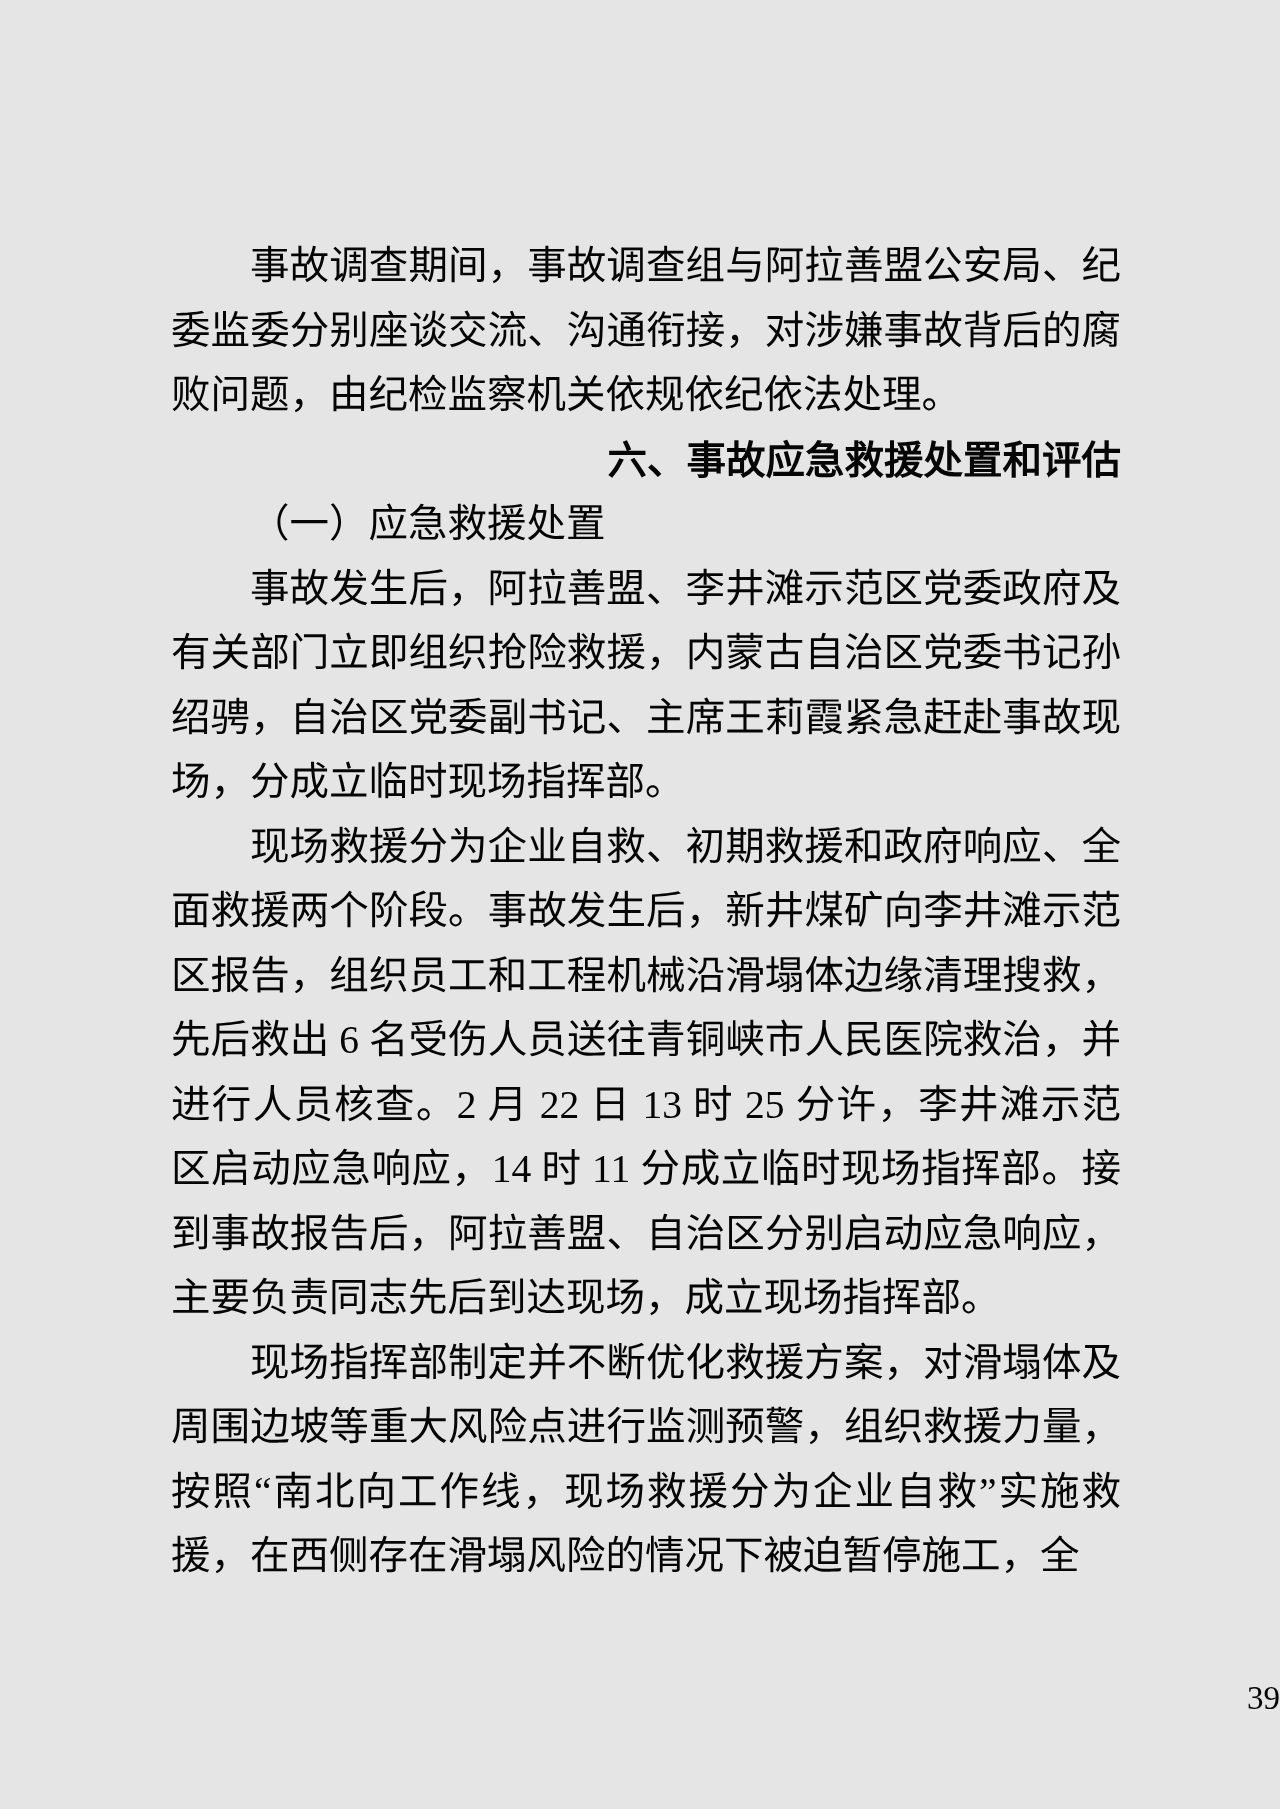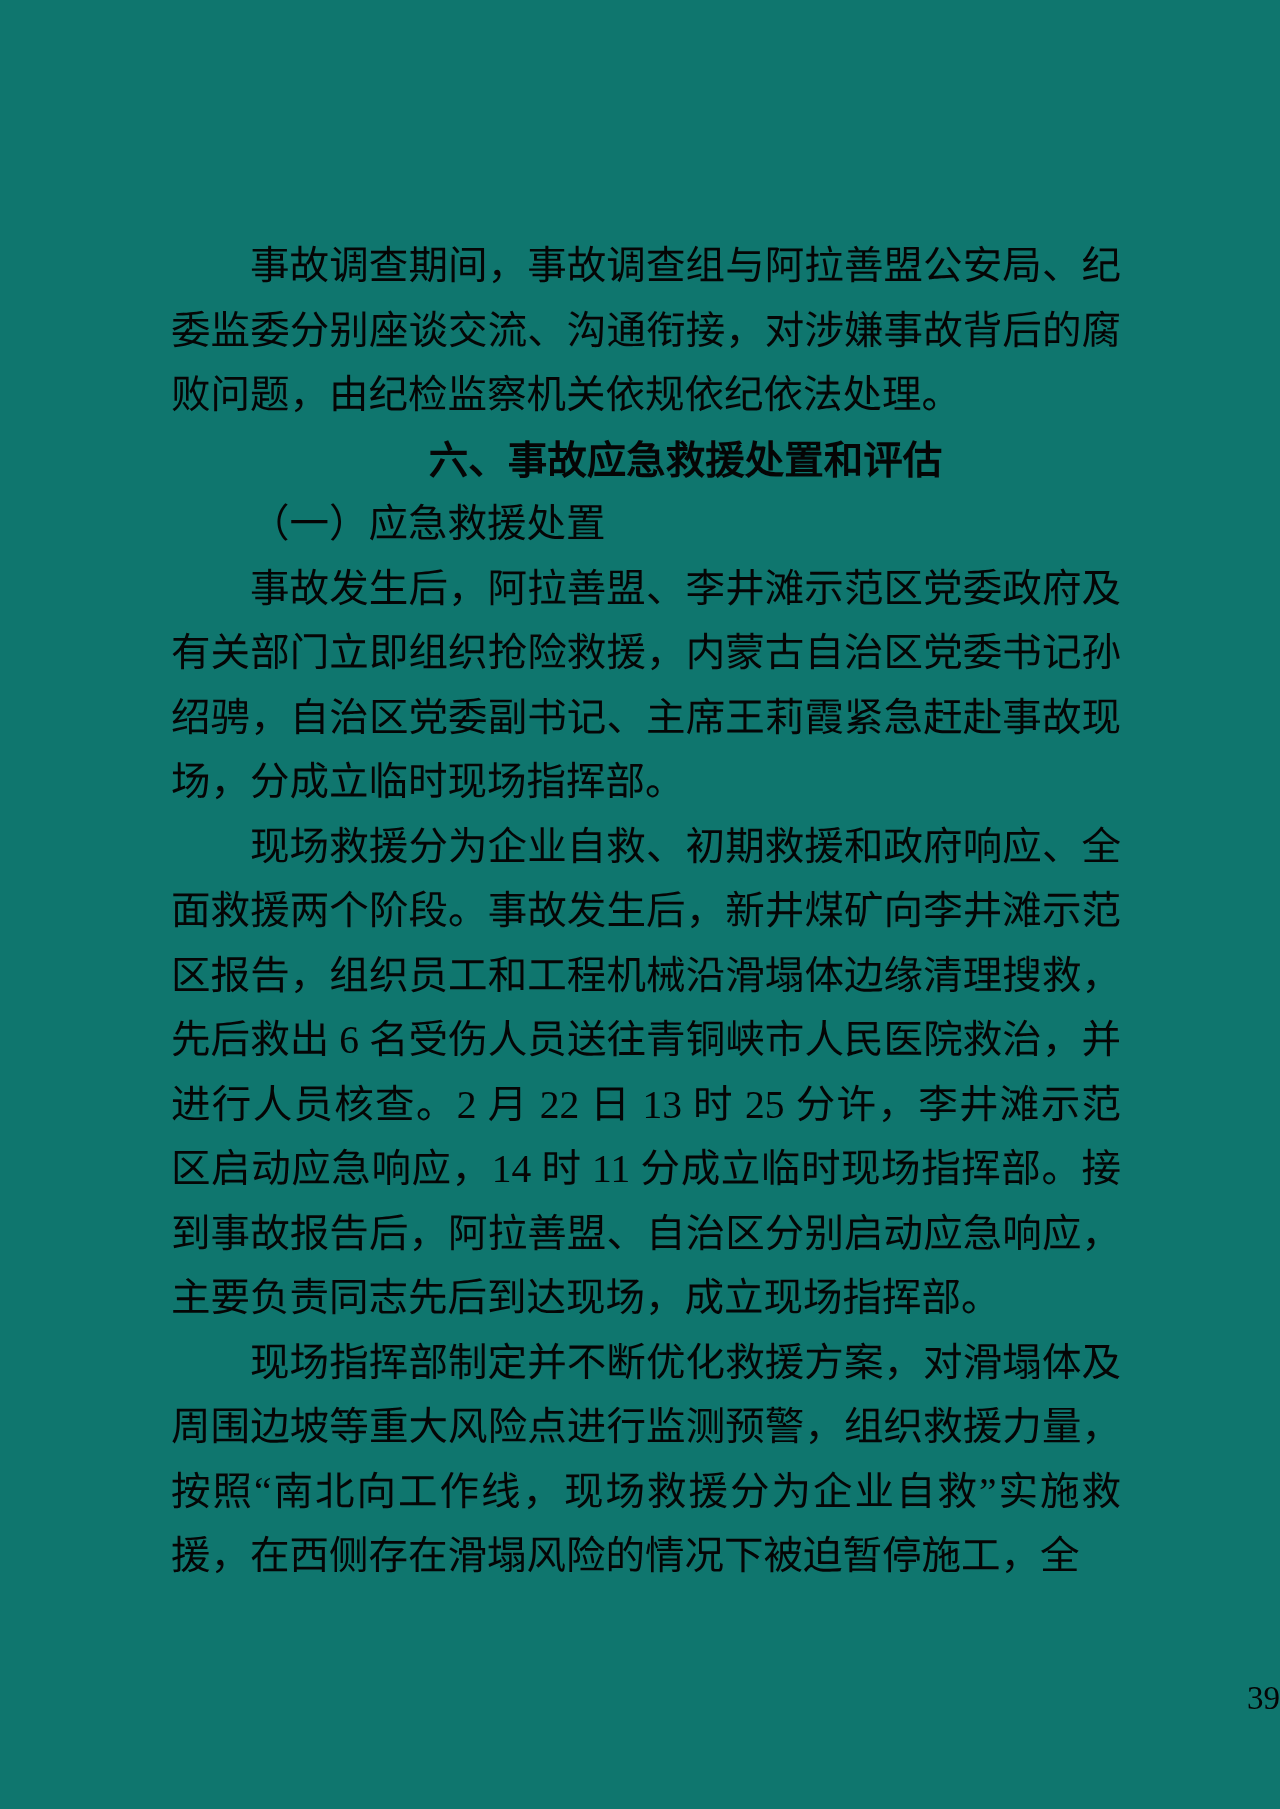--- a/index.html
+++ b/index.html
@@ -5,21 +5,21 @@
   html, body {
     margin: 0;
     padding: 0;
     background: #ffffff;
   }
   .page {
     position: relative;
     width: 1280px;
     height: 1809px;
     margin: 0 auto;
-    background: #0f766e;
+    background: #e5e5e5;
     overflow: hidden;
     color: #050505;
   }
   .content {
     position: absolute;
     left: 171px;
     top: 234px;
     width: 950px;
   }
   .body-para, .heading-1, .heading-2 {
@@ -32,21 +32,21 @@
     text-justify: inter-ideograph;
     letter-spacing: 0;
   }
   .body-para {
     font-family: "Liberation Serif", serif;
     font-weight: 400;
   }
   .heading-1 {
     font-family: "Liberation Sans", sans-serif;
     font-weight: 700;
-    text-align: center;
+    text-align: right;
   }
   .heading-2 {
     font-family: "Liberation Serif", serif;
     font-weight: 400;
     text-align: left;
   }
   .page-number {
     position: absolute;
     top: 1678px;
     left: 0;

